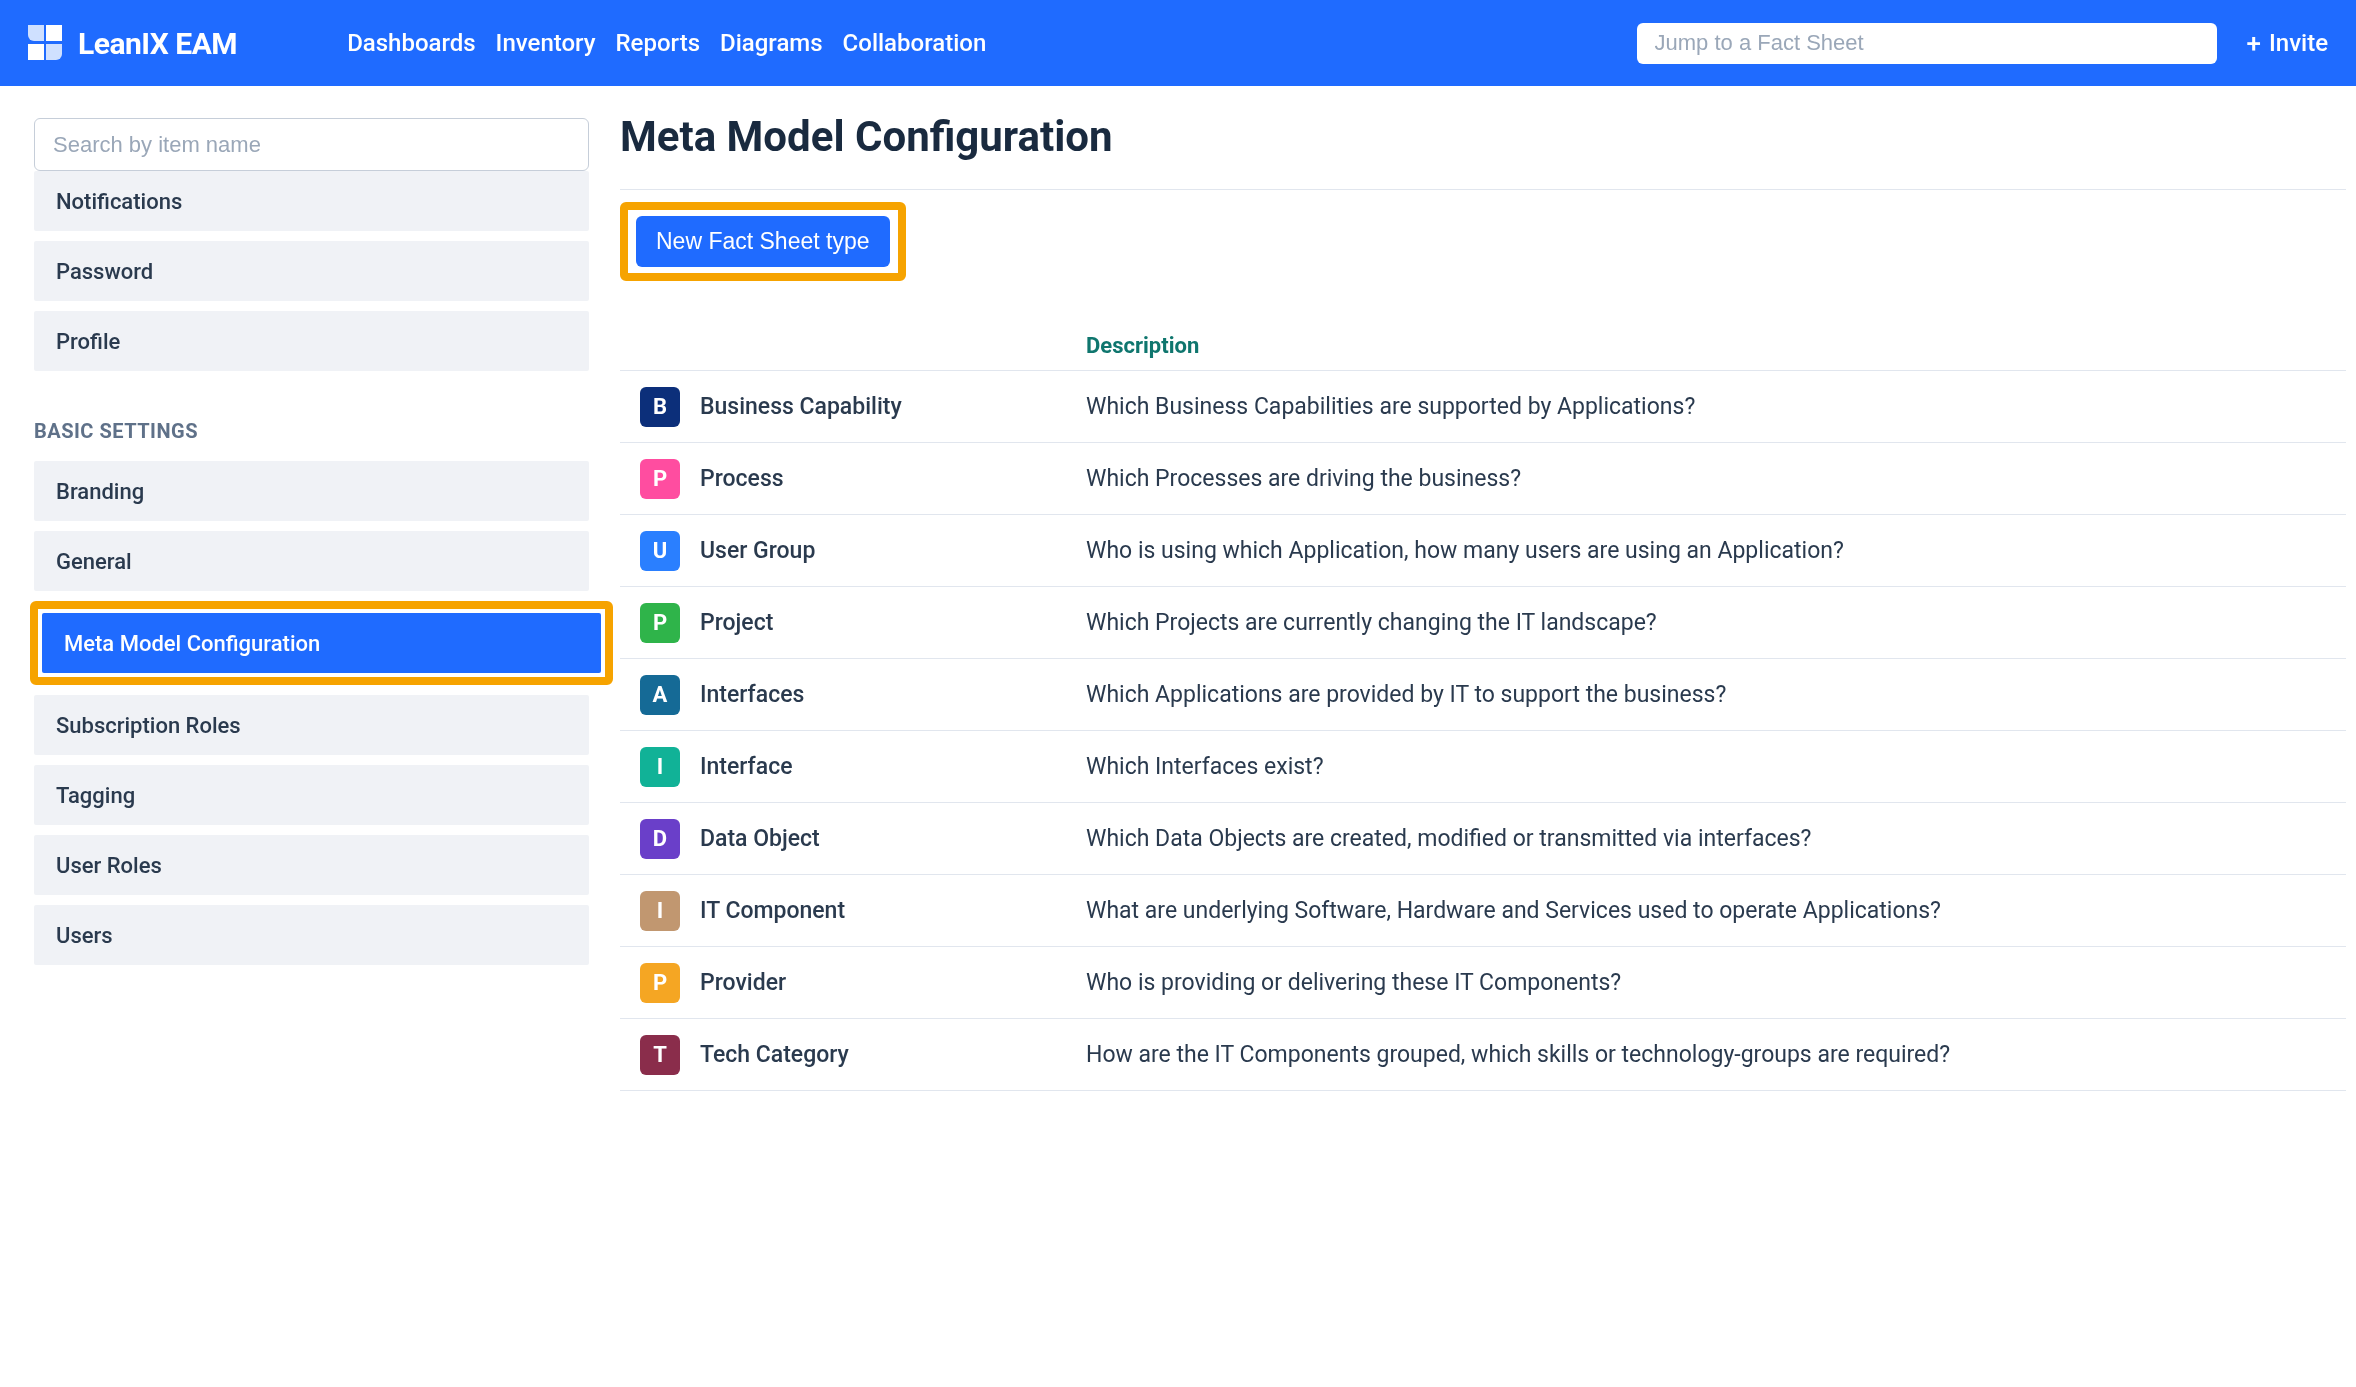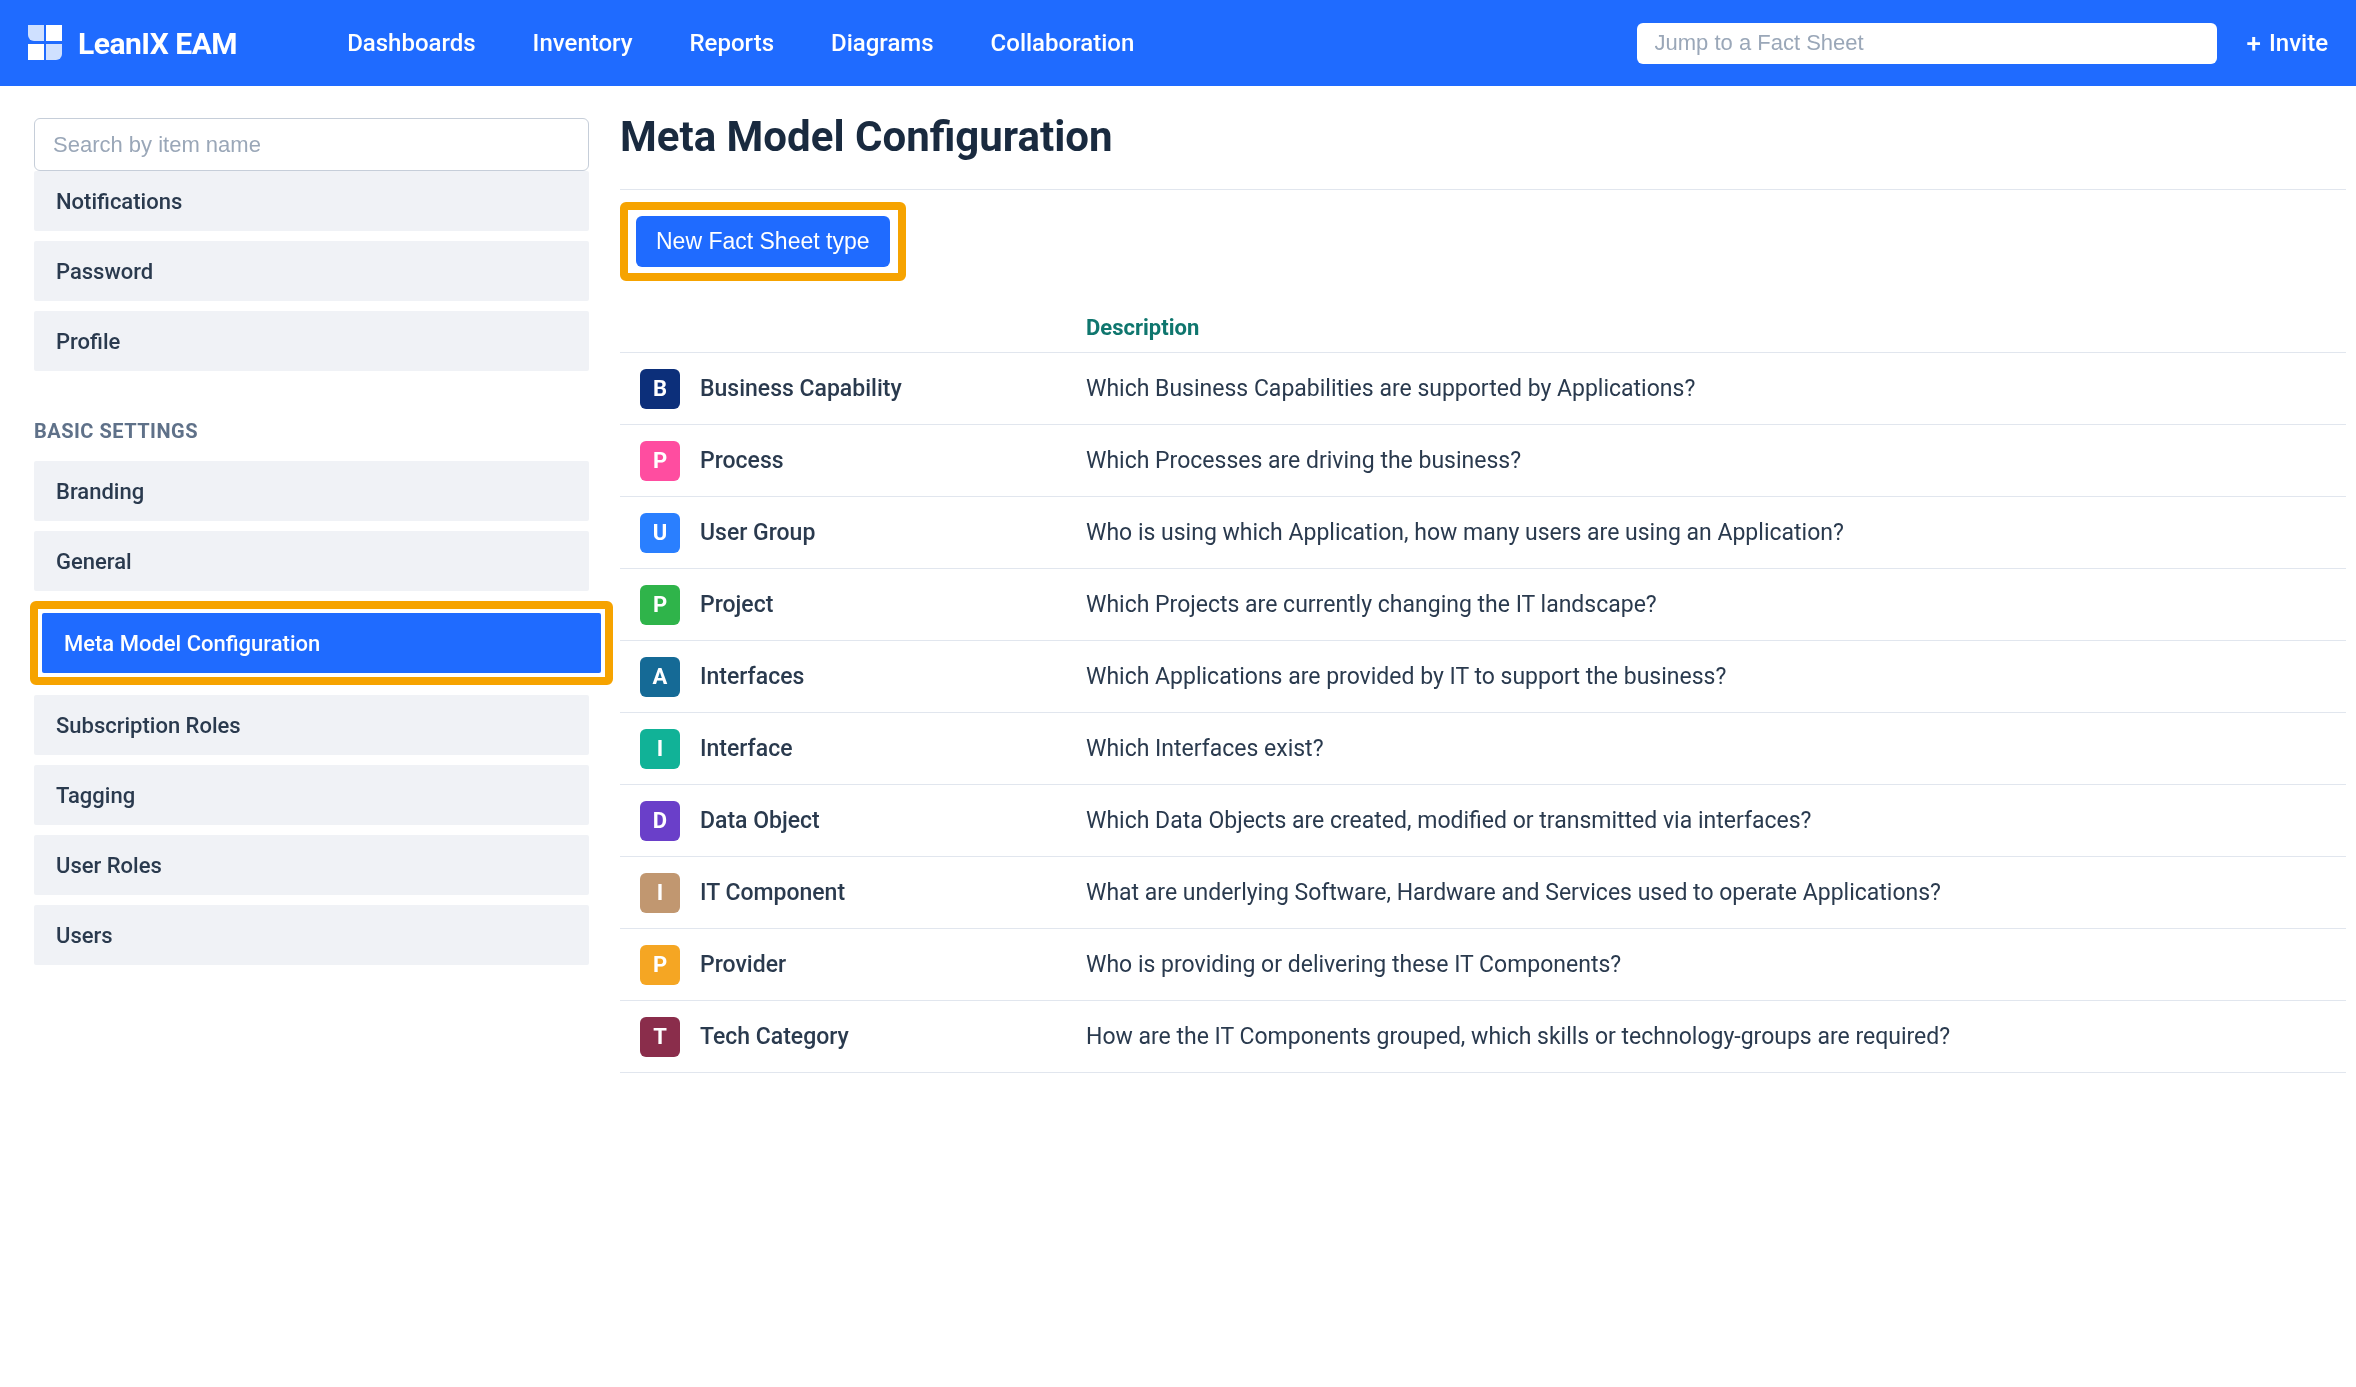--- a/index.html
+++ b/index.html
@@ -17,21 +17,21 @@
   color: #fff;
 }
 .logo-area { display: flex; align-items: center; gap: 14px; }
 .logo-icon { width: 36px; height: 36px; display: flex; flex-wrap: wrap; gap: 2px; }
 .logo-icon span { display: block; width: 16px; height: 16px; background: #fff; }
 .logo-icon span:nth-child(1){ background:#cfe0ff; border-radius: 0 0 0 6px; }
 .logo-icon span:nth-child(2){ background:#fff; }
 .logo-icon span:nth-child(3){ background:#fff; }
 .logo-icon span:nth-child(4){ background:#cfe0ff; border-radius: 0 0 6px 0; }
 .brand { font-size: 30px; font-weight: 700; letter-spacing: -0.5px; }
-.topnav { display: flex; gap: 57px; margin-left: 110px; }
+.topnav { display: flex; gap: 20px; margin-left: 110px; }
 .topnav a { color: #fff; text-decoration: none; font-size: 24px; font-weight: 500; }
 .search-fact {
   margin-left: auto;
   width: 580px;
   height: 41px;
   border-radius: 6px;
   border: none;
   padding: 0 18px;
   font-size: 22px;
   color: #ec4899;
@@ -75,21 +75,21 @@
 }
 .side-highlight .side-item { margin-bottom: 0; width: 100%; }
 .main { flex: 1; padding: 26px 10px 40px 0; }
 .page-title { font-size: 42px; font-weight: 700; color: #192a3f; margin-bottom: 28px; }
 .hr-main { border: none; border-top: 1px solid #e1e6ee; margin-bottom: 12px; }
 .new-btn-wrap {
   display: inline-block;
   border: 8px solid #f6a300;
   border-radius: 6px;
   padding: 6px 8px;
-  margin-bottom: 22px;
+  margin-bottom: 40px;
 }
 .new-btn {
   background: #1f6bff; color: #fff;
   border: none; border-radius: 6px;
   padding: 12px 20px; font-size: 23px; font-weight: 500;
   cursor: pointer;
 }
 .tbl-head {
   display: flex; padding: 12px 0;
   border-bottom: 1px solid #e1e6ee;

